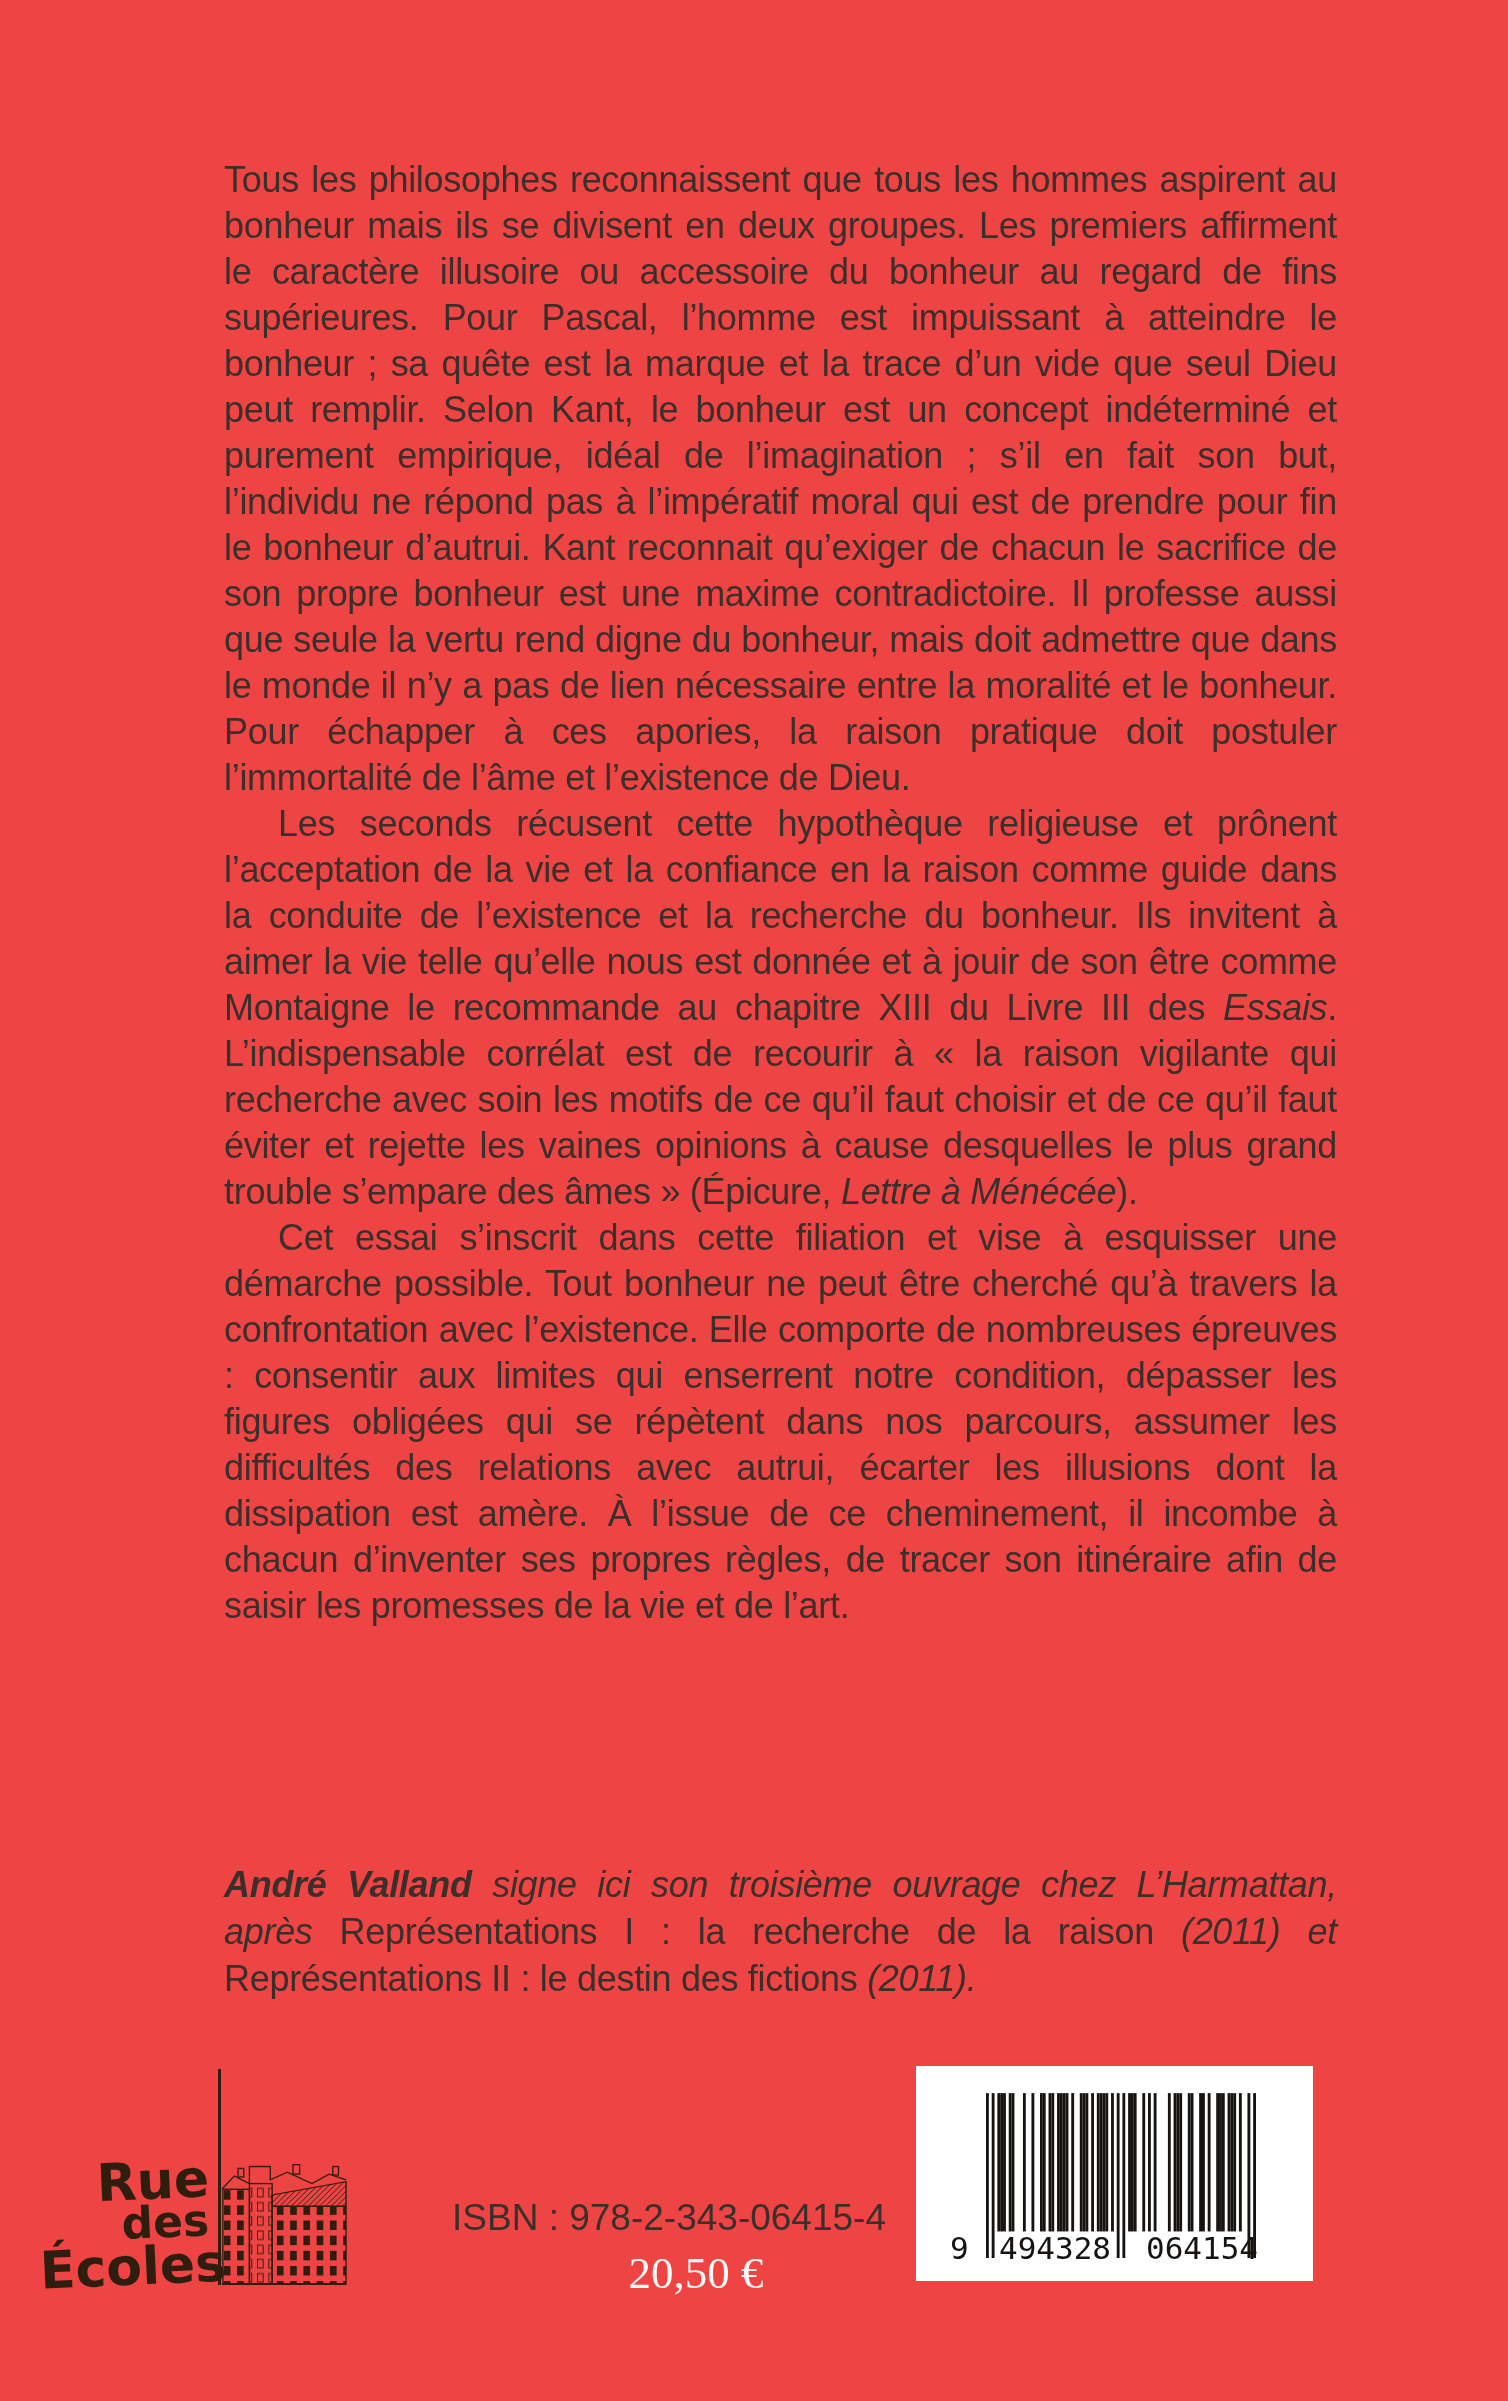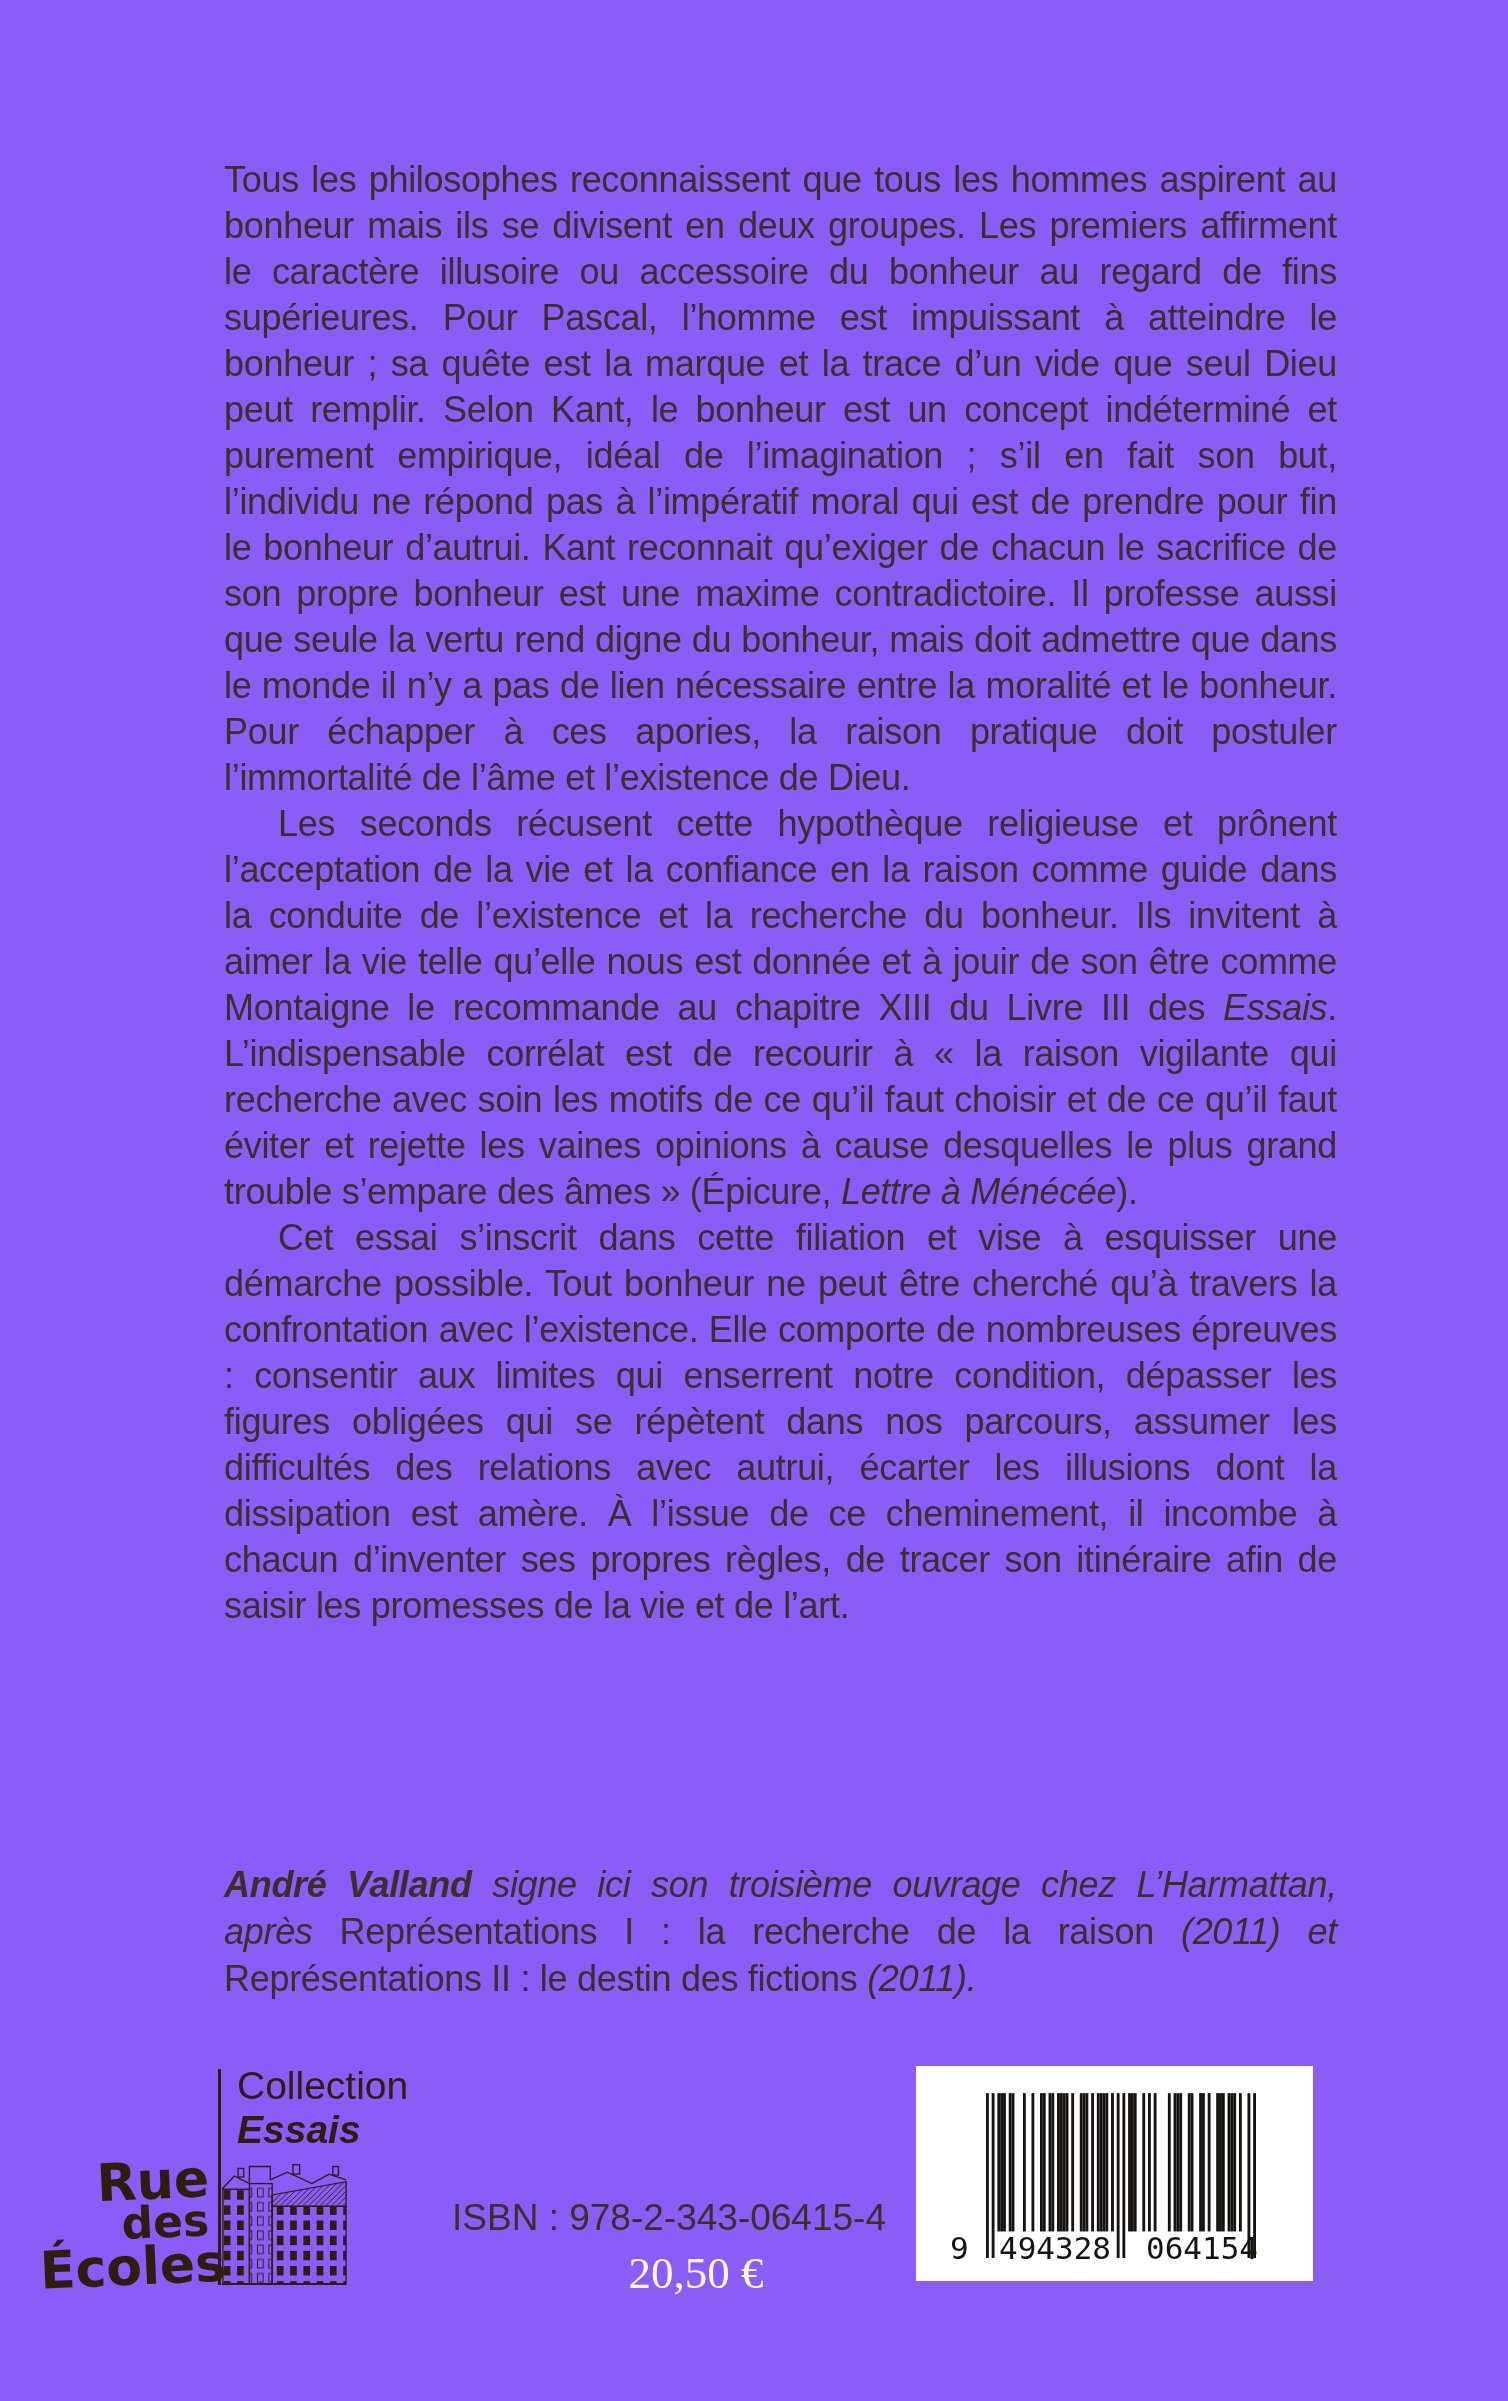--- a/index.html
+++ b/index.html
@@ -1,20 +1,20 @@
 <!DOCTYPE html>
 <html lang="fr" style="font-size:15px"><head>
 <meta charset="utf-8">
 <title>Book back cover</title>
 <style>
   html,body { margin:0; padding:0; }
   .page {
     position:relative;
     width:1508px; height:2402px;
-    background:#8b5cf6;
+    background:#ef4444;
     font-family:"Liberation Sans", sans-serif;
     color:#3b2f2c;
     overflow:hidden;
   }
 
   
   .synopsis {
     position:absolute; left:224px; top:157px; width:1113px;
     font-size:36px; line-height:46px;
     text-align:justify; letter-spacing:-0.3px;
@@ -98,24 +98,20 @@
   <section class="synopsis">
     <p class="para"><span class="seg-regular">Tous les philosophes reconnaissent que tous les hommes aspirent au bonheur mais ils se divisent en deux groupes. Les premiers affirment le caractère illusoire ou accessoire du bonheur au regard de fins supérieures. Pour Pascal, l’homme est impuissant à atteindre le bonheur ; sa quête est la marque et la trace d’un vide que seul Dieu peut remplir. Selon Kant, le bonheur est un concept indéterminé et purement empirique, idéal de l’imagination ; s’il en fait son but, l’individu ne répond pas à l’impératif moral qui est de prendre pour fin le bonheur d’autrui. Kant reconnait qu’exiger de chacun le sacrifice de son propre bonheur est une maxime contradictoire. Il professe aussi que seule la vertu rend digne du bonheur, mais doit admettre que dans le monde il n’y a pas de lien nécessaire entre la moralité et le bonheur. Pour échapper à ces apories, la raison pratique doit postuler l’immortalité de l’âme et l’existence de Dieu.</span></p>
     <p class="para indent"><span class="seg-regular">Les seconds récusent cette hypothèque religieuse et prônent l’acceptation de la vie et la confiance en la raison comme guide dans la conduite de l’existence et la recherche du bonheur. Ils invitent à aimer la vie telle qu’elle nous est donnée et à jouir de son être comme Montaigne le recommande au chapitre XIII du Livre III des </span><span class="seg-italic">Essais</span><span class="seg-regular">. L’indispensable corrélat est de recourir à « la raison vigilante qui recherche avec soin les motifs de ce qu’il faut choisir et de ce qu’il faut éviter et rejette les vaines opinions à cause desquelles le plus grand trouble s’empare des âmes » (Épicure, </span><span class="seg-italic">Lettre à Ménécée</span><span class="seg-regular">).</span></p>
     <p class="para indent"><span class="seg-regular">Cet essai s’inscrit dans cette filiation et vise à esquisser une démarche possible. Tout bonheur ne peut être cherché qu’à travers la confrontation avec l’existence. Elle comporte de nombreuses épreuves : consentir aux limites qui enserrent notre condition, dépasser les figures obligées qui se répètent dans nos parcours, assumer les difficultés des relations avec autrui, écarter les illusions dont la dissipation est amère. À l’issue de ce cheminement, il incombe à chacun d’inventer ses propres règles, de tracer son itinéraire afin de saisir les promesses de la vie et de l’art.</span></p>
   </section>
 
   <section class="author-note"><span class="seg-bold-italic">André Valland</span><span class="seg-italic"> signe ici son troisième ouvrage chez L’Harmattan, après </span><span class="seg-regular">Représentations I : la recherche de la raison </span><span class="seg-italic">(2011) et </span><span class="seg-regular">Représentations II : le destin des fictions </span><span class="seg-italic">(2011).</span></section>
 
   <div class="collection-rule"></div>
 
-  <div class="collection-text">
-    <div>Collection</div>
-    <div class="collection-name">Essais</div>
-  </div>
 
   <svg class="sketch" viewBox="0 0 133 135" xmlns="http://www.w3.org/2000/svg" aria-hidden="true">
     <defs>
       <pattern id="win" width="14" height="16" patternUnits="userSpaceOnUse">
         <rect x="3" y="3" width="7" height="10" fill="#2f1d10"></rect>
       </pattern>
       <pattern id="win2" width="12" height="15" patternUnits="userSpaceOnUse">
         <rect x="2.5" y="3" width="6" height="9" fill="none" stroke="#2f1d10" stroke-width="1"></rect>
       </pattern>
       <pattern id="hatch" width="6" height="6" patternUnits="userSpaceOnUse">

